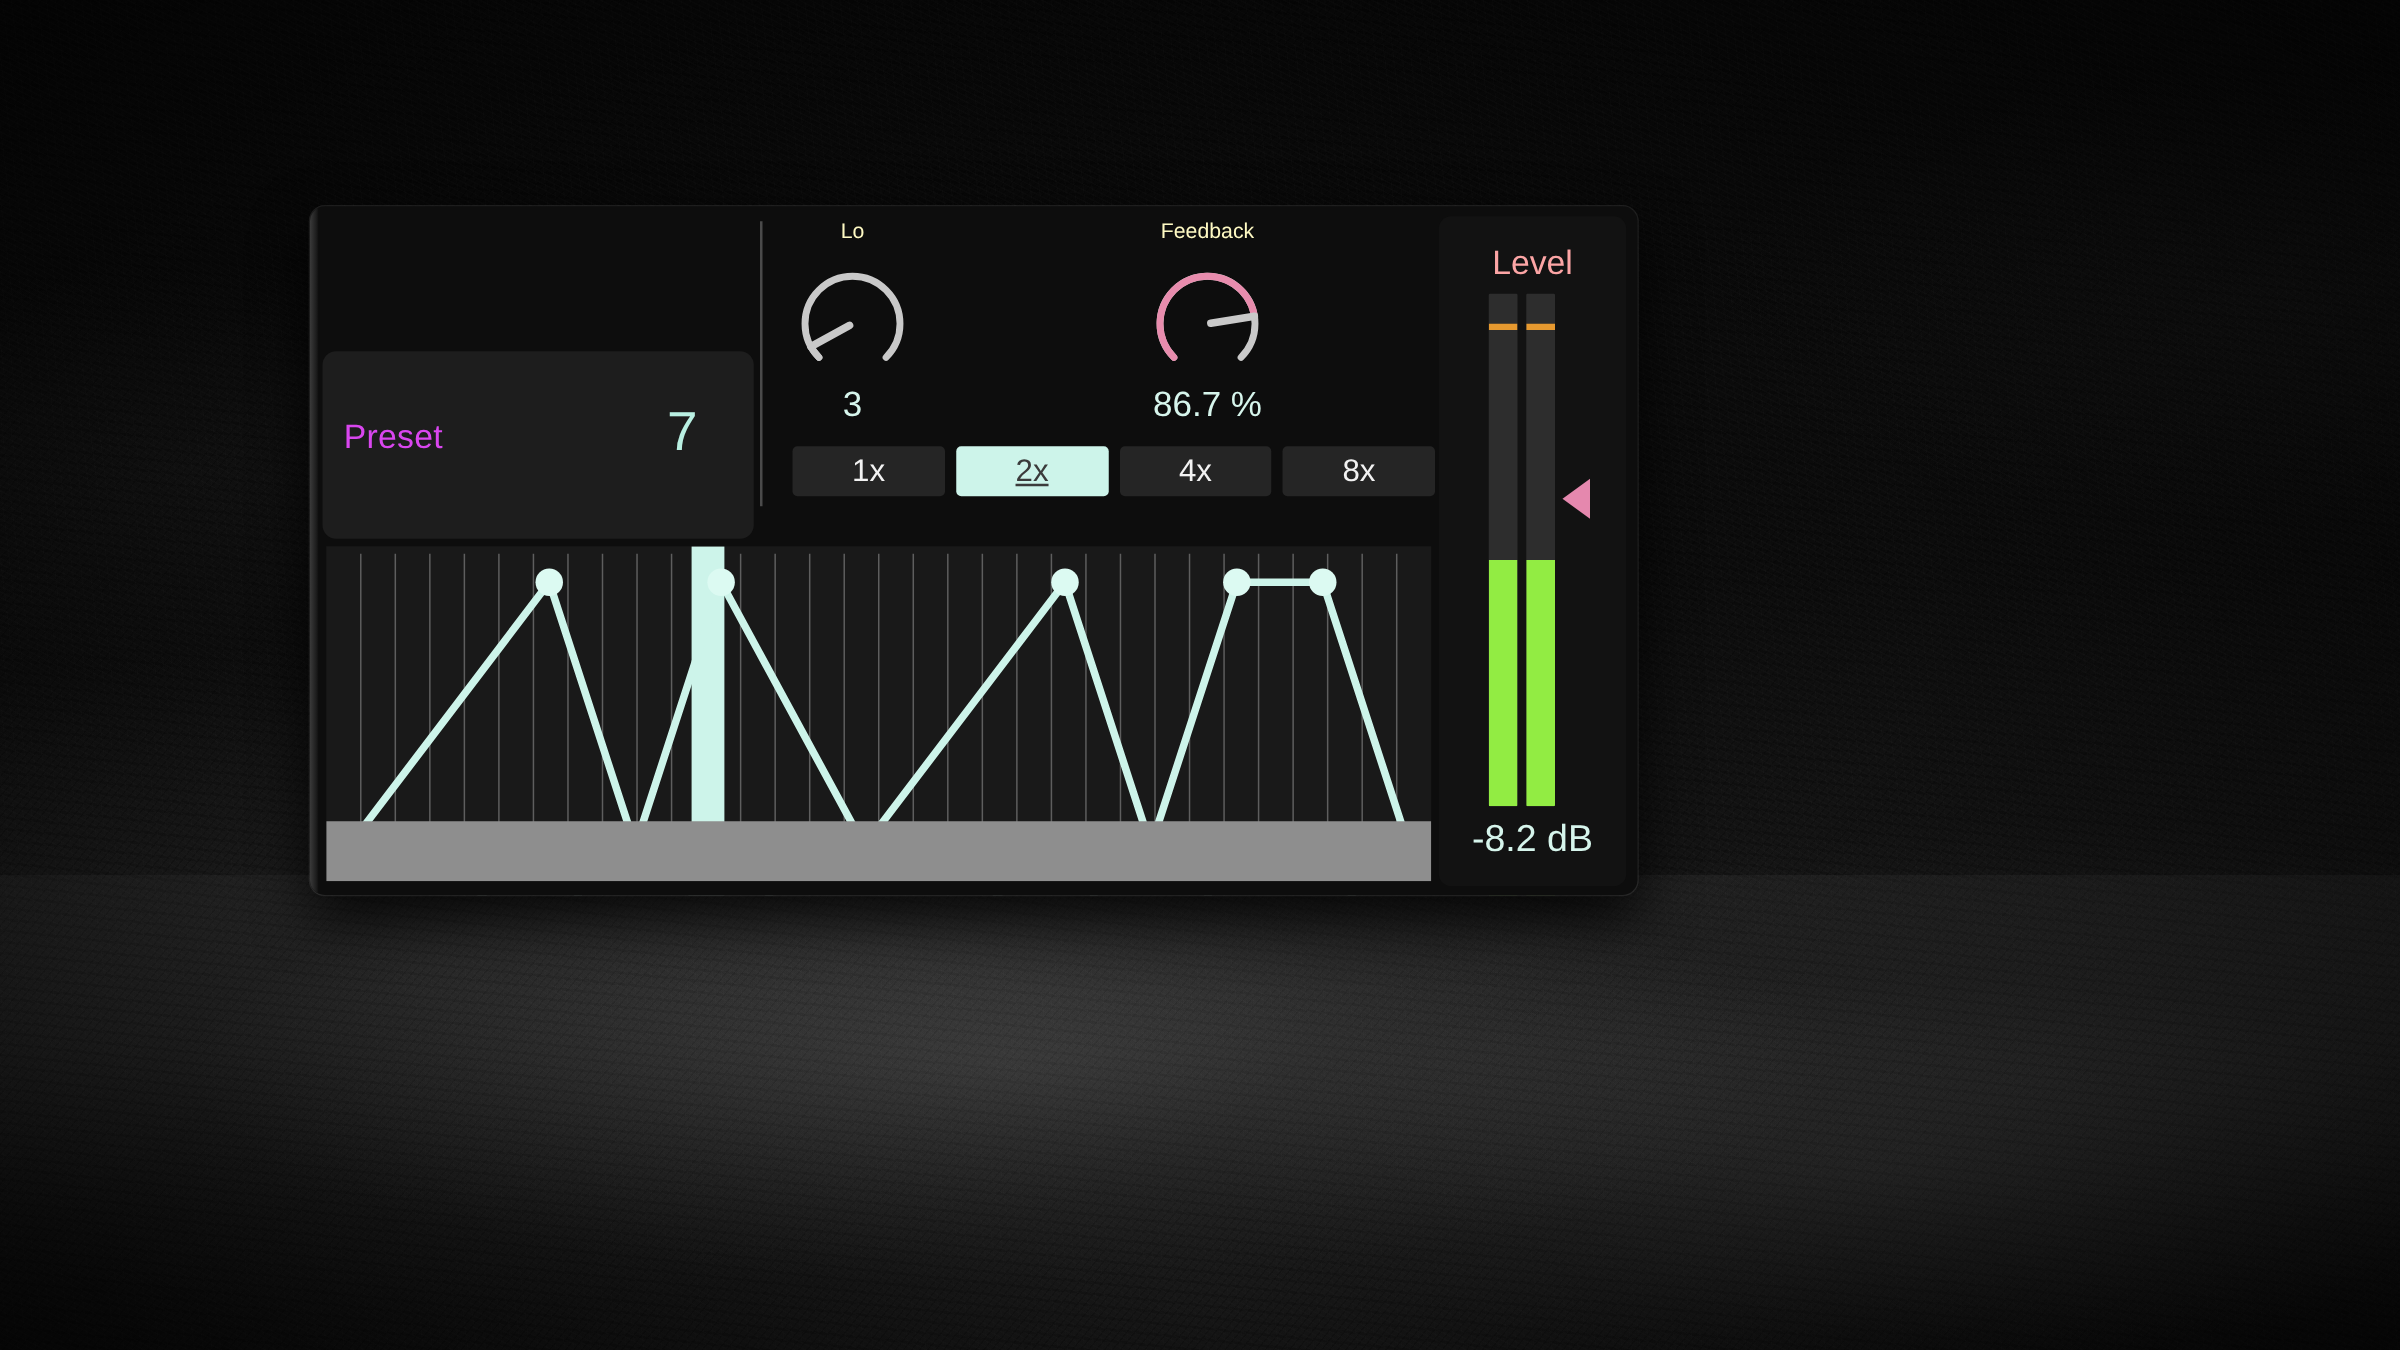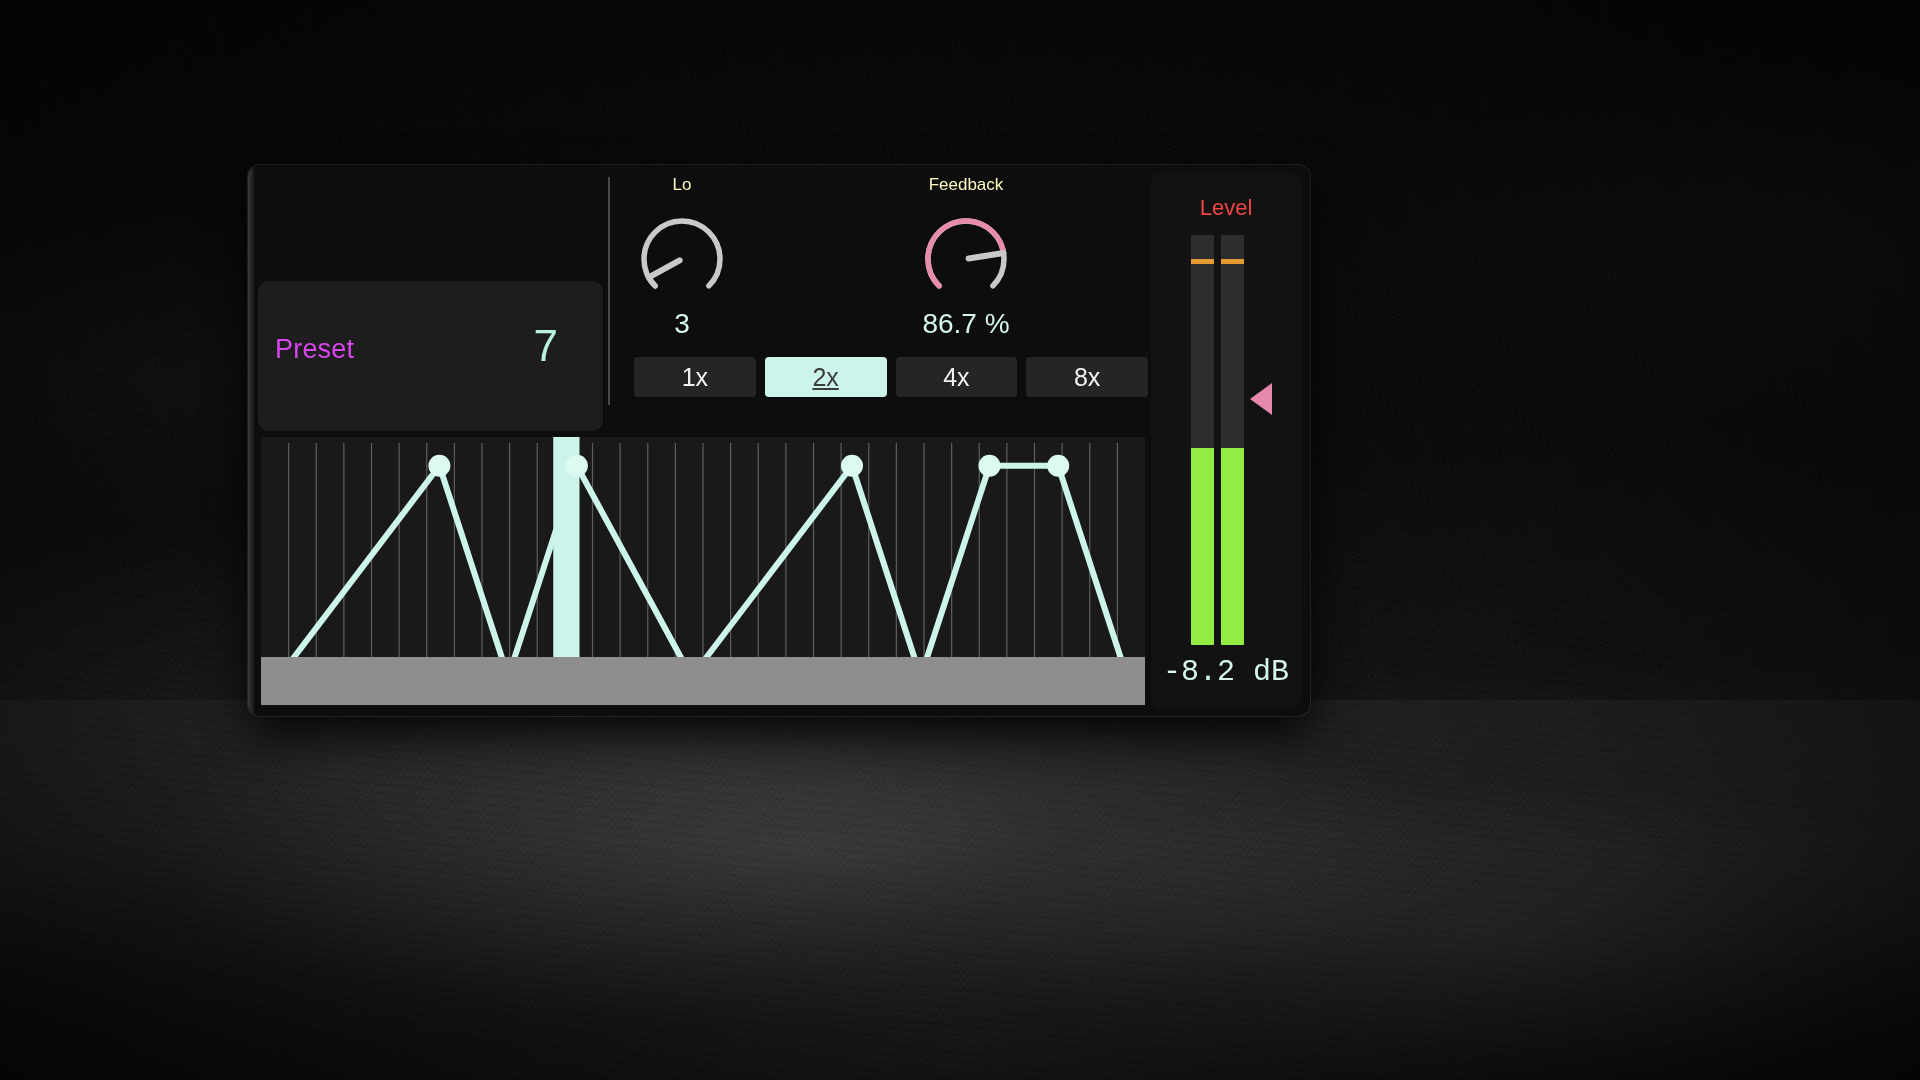--- a/index.html
+++ b/index.html
@@ -137,21 +137,21 @@
     background:#8e8e8e;
   }
 
   
   #meter-panel {
     position:absolute; left:903px; top:8px; width:150px; height:536px;
     background:#121212; border-radius:10px;
   }
   #meter-label {
     position:absolute; left:0; top:22px; width:150px; text-align:center;
-    font-size:22px; color:#ef4444;
+    font-size:27px; color:#fca5a5;
   }
   #meter-bars {
     position:absolute; left:40px; top:62px; width:53px; height:410px;
     display:flex; gap:7px;
   }
   .meter-ch {
     position:relative; flex:1; background:#2d2d2d; border-radius:1px; overflow:hidden;
   }
   .meter-fill {
     position:absolute; left:0; bottom:0; width:100%;
@@ -161,21 +161,21 @@
     position:absolute; left:0; width:100%; height:5px; background:#e6992f;
   }
   #meter-marker {
     position:absolute; left:99px; width:0; height:0;
     border-top:16px solid transparent;
     border-bottom:16px solid transparent;
     border-right:22px solid #e588ae;
   }
   #meter-readout {
     position:absolute; left:0; bottom:20px; width:150px; text-align:center;
-    font-size:30px; color:#d6f5ec; white-space:nowrap;font-family:Liberation Mono, monospace;
+    font-size:30px; color:#d6f5ec; white-space:nowrap;
   }
 </style>
 </head>
 <body>
 
 <div id="backdrop">
   <div class="tex"></div>
   <div class="grain"></div>
   <div class="floor"></div>
   <div class="vig"></div>

